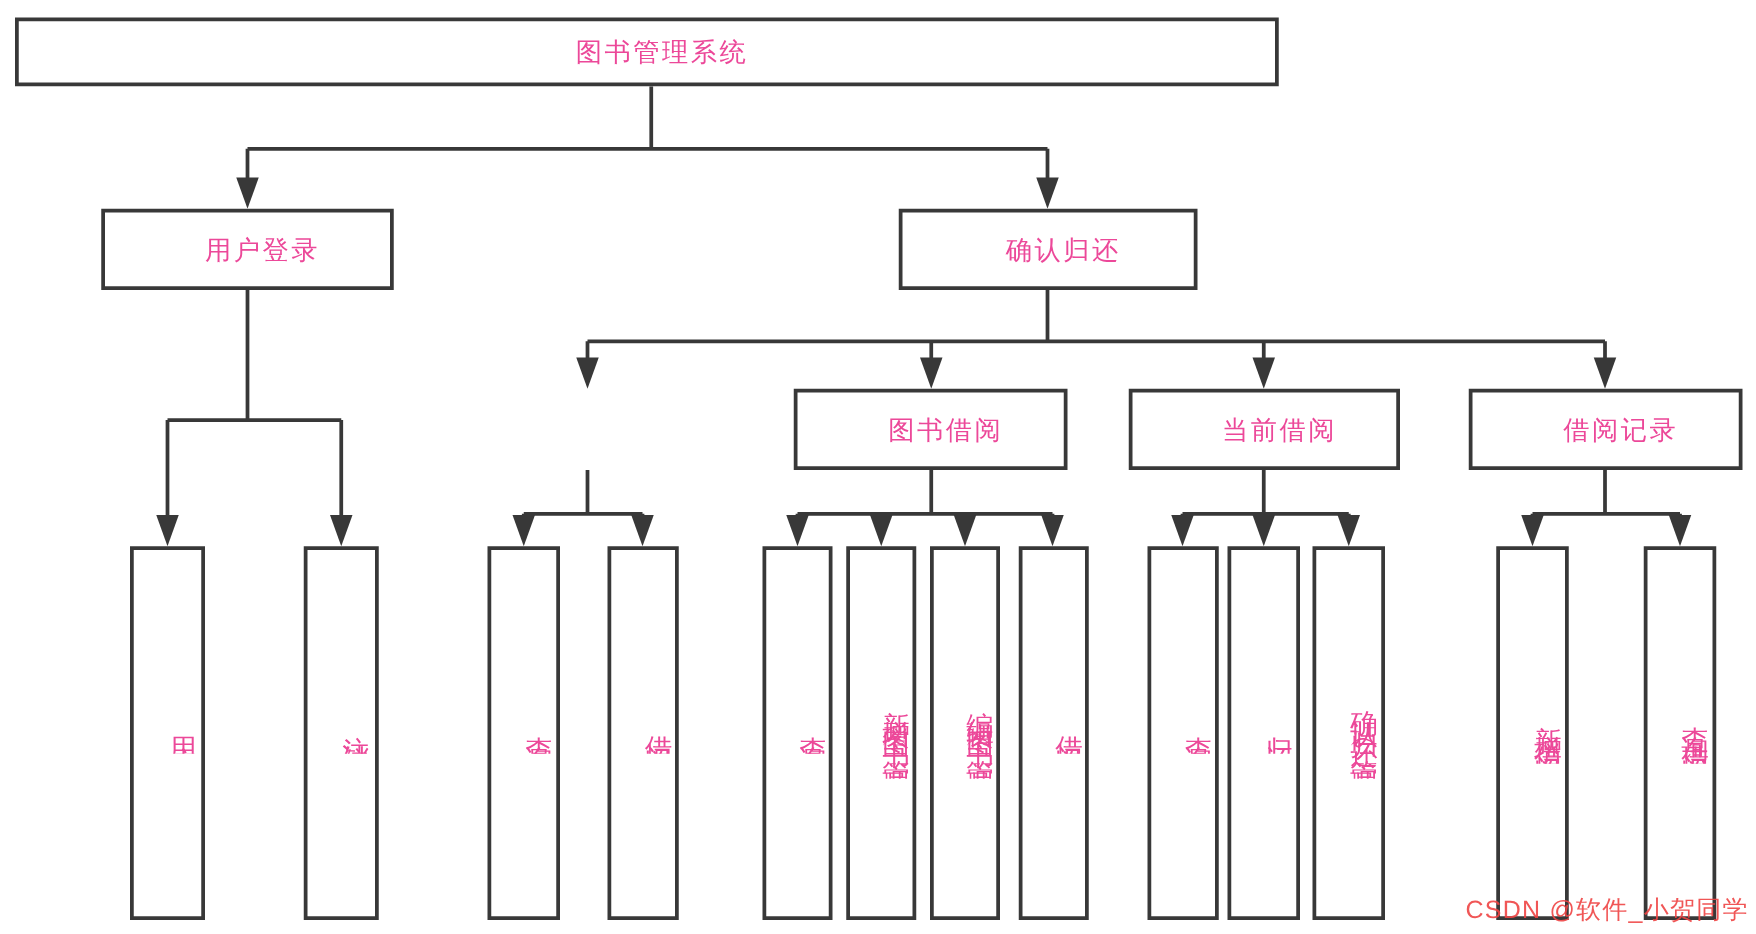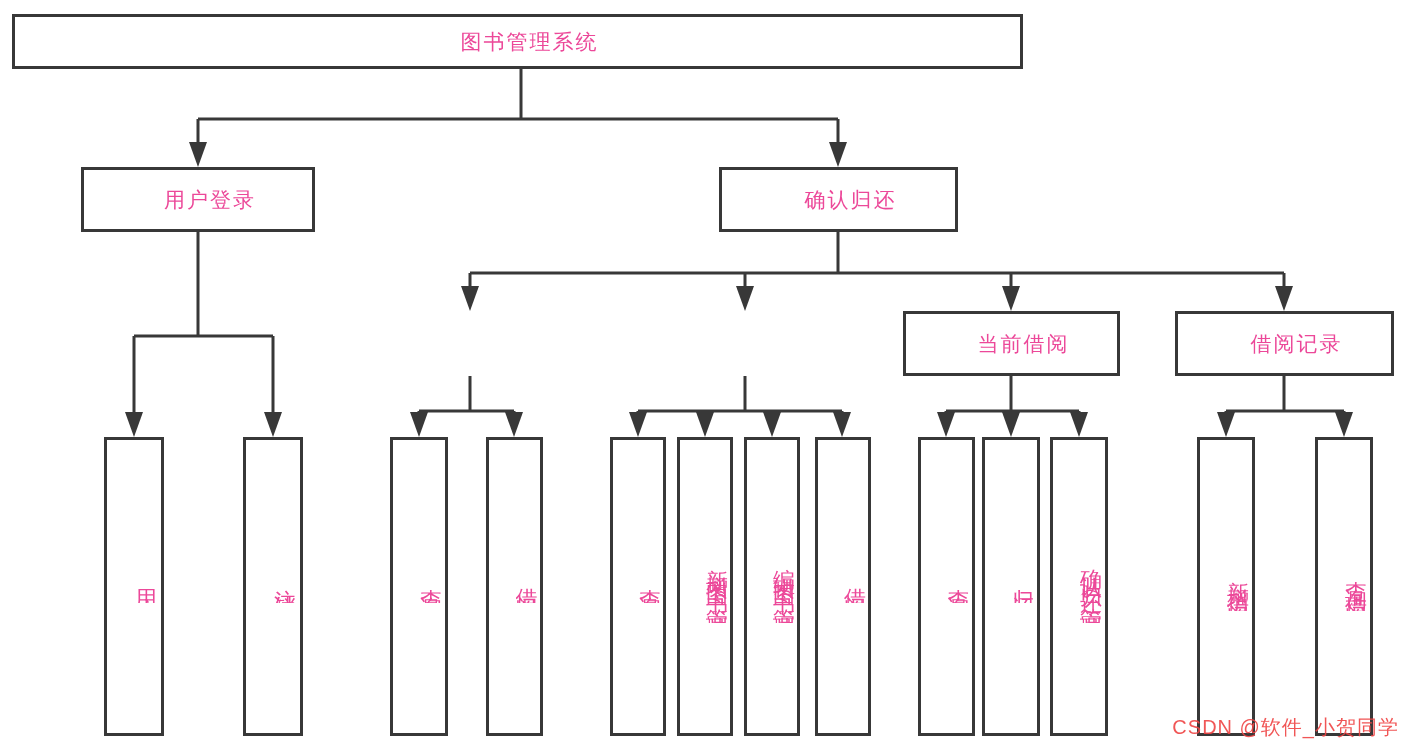--- a/index.html
+++ b/index.html
@@ -113,20 +113,23 @@
     <span>图书管理系统</span>
   </div>
 
   <div class="box" style="left:81px; top:167px; width:234px; height:65px;">
     <span>用户登录</span>
   </div>
   <div class="box" style="left:719px; top:167px; width:239px; height:65px;">
     <span>确认归还</span>
   </div>
 
+  <div class="box" style="left:635px; top:311px; width:219px; height:65px;">
+    <span>图书借阅</span>
+  </div>
   <div class="box" style="left:903px; top:311px; width:217px; height:65px;align-items:center;">
     <span>当前借阅</span>
   </div>
   <div class="box" style="left:1175px; top:311px; width:219px; height:65px;">
     <span>借阅记录</span>
   </div>
 
   <div class="box leaf" style="left:104px; top:437px; width:60px; height:299px;">
     <span class="vtext">用户登录</span>
   </div>

